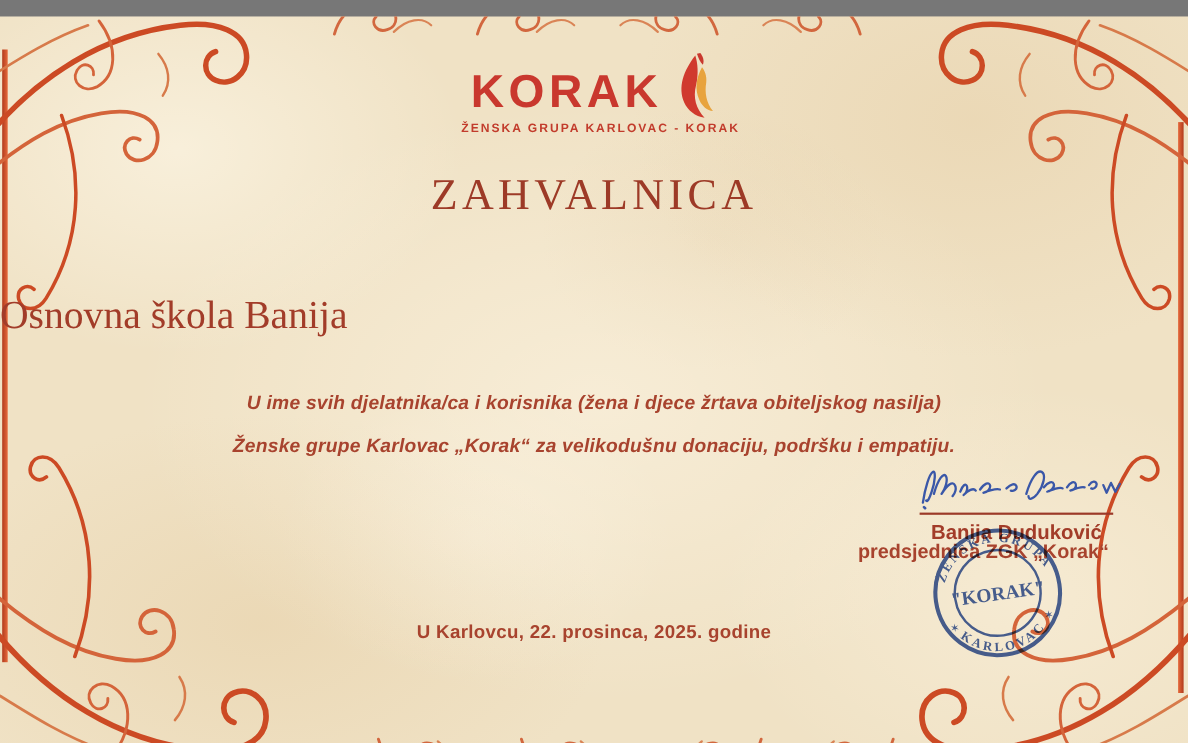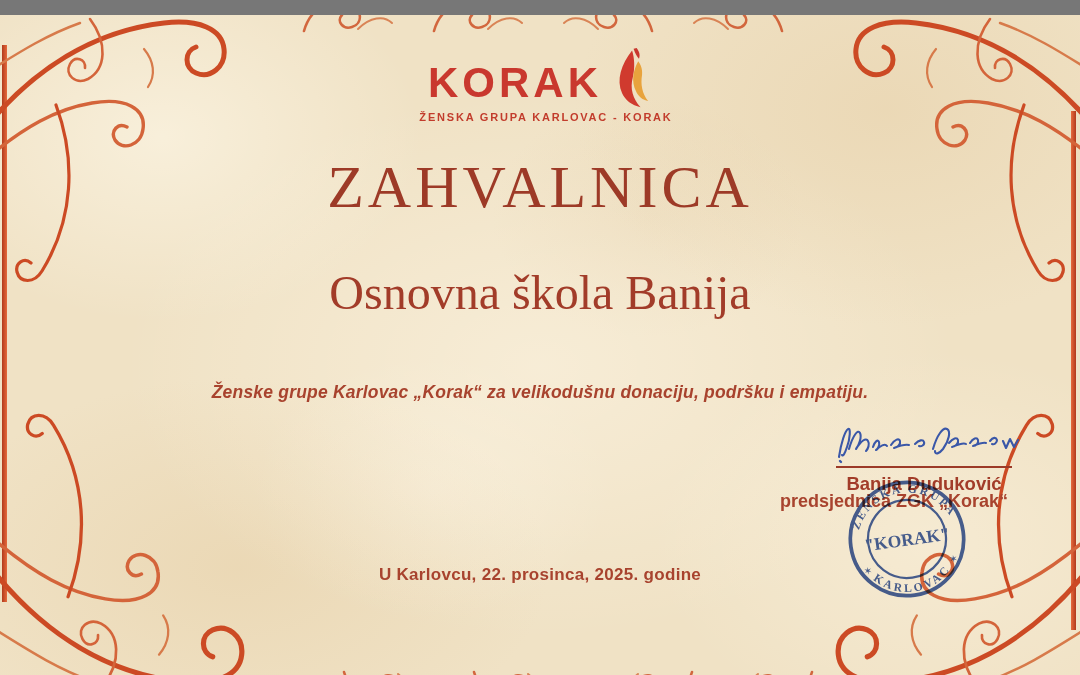--- a/index.html
+++ b/index.html
@@ -50,38 +50,38 @@
   .logo-tagline {
     margin-top:2px; font-size:11px; font-weight:bold; letter-spacing:1.8px;
     color:#c23c2c;
     padding-left:12px;
   }
 
   
   .title {
     position:absolute; left:0; right:0; top:138px; text-align:center;
     font-family:"Liberation Serif", serif;
-    font-size:60px; letter-spacing:4px; color:#9d3a27; font-weight:normal;
+    font-size:40px; letter-spacing:4px; color:#9d3a27; font-weight:normal;
   }
 
   
   .recipient {
-    position:absolute; left:0; right:0; top:250px; text-align:center;
+    position:absolute; left:0; right:0; top:250px; 
     font-family:"Liberation Serif", serif;
-    font-size:48px; color:#a23c29;
+    font-size:36px; color:#a23c29;
   }
 
   
   .body-line {
     position:absolute; left:0; right:0; text-align:center;
     font-style:italic; font-weight:bold;
     font-size:17.5px; color:#a8432e; letter-spacing:.2px;
   }
   .body-line.l1 { top:341px; }
-  .body-line.l2 { top:367px; }
+  .body-line.l2 { top:380px; }
 
   
   .signature-svg { position:absolute; left:833px; top:398px; width:190px; height:52px; }
   .sig-line { position:absolute; left:836px; top:451px; width:176px; height:2px; background:#9c3a28; }
   .sig-name {
     position:absolute; left:792px; width:264px; top:458px; text-align:center;
     font-size:18.5px; font-weight:bold; color:#a23c29;
   }
   .sig-role {
     position:absolute; left:780px; width:288px; top:476px; text-align:left;
@@ -173,20 +173,21 @@
         <path d="M36,2 C38,8 40,12 43,15 C45,10 43,5 40,1 Z" fill="#c9382e"></path>
       </svg>
     </div>
     <div class="logo-tagline">ŽENSKA GRUPA KARLOVAC - KORAK</div>
   </div>
 
   <div class="title">ZAHVALNICA</div>
 
   <div class="recipient">Osnovna škola Banija</div>
 
+  <div class="body-line l1">U ime svih djelatnika/ca i korisnika (žena i djece žrtava obiteljskog nasilja)</div>
   <div class="body-line l2">Ženske grupe Karlovac „Korak“ za velikodušnu donaciju, podršku i empatiju.</div>
 
   <svg class="signature-svg" viewBox="0 0 190 52">
     <g stroke="#3a57a8" stroke-width="2.1" fill="none" stroke-linecap="round" stroke-linejoin="round">
       <path d="M6,44 C 8,30 12,18 15,16 C 18,14 17,26 14,34 C 12,40 10,44 9,42 M16,36 C 20,22 25,16 27,20 C 29,24 26,32 23,36 C 28,28 33,24 35,28 C 37,31 35,36 33,38 M40,34 C 42,28 45,26 46,29 C 47,32 45,36 43,37 C 47,33 52,30 54,33 M58,32 C 62,26 66,25 67,28 C 68,31 64,35 61,35 C 66,33 72,31 76,32 M82,31 C 86,27 90,26 91,29 C 92,32 88,34 86,33"></path>
       <path d="M100,36 C 104,22 110,14 114,16 C 118,18 116,28 110,36 C 106,41 102,42 102,38 M116,30 C 120,25 124,24 125,27 C 126,30 122,34 119,34 C 124,32 130,29 133,31 M137,30 C 140,25 144,24 145,27 C 146,30 143,33 140,33 C 145,31 150,29 153,30 M157,28 C 160,24 163,24 164,27 C 164,30 161,32 159,31"></path>
       <path d="M170,28 L 173,35 L 177,26 L 181,34 L 185,27"></path>
       <path d="M7,48 L 8,49" stroke-width="2.4"></path>
     </g>
   </svg>

